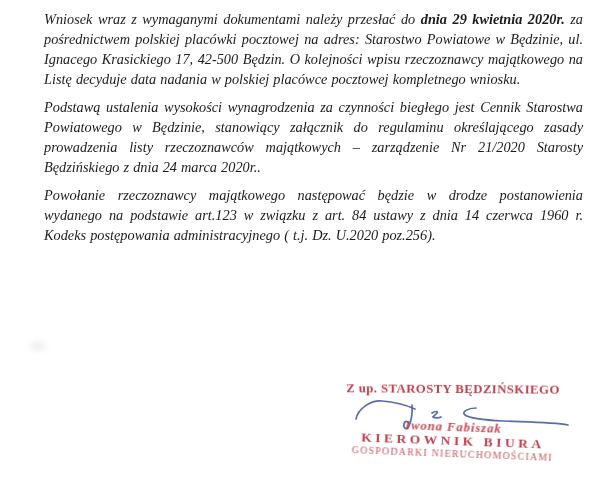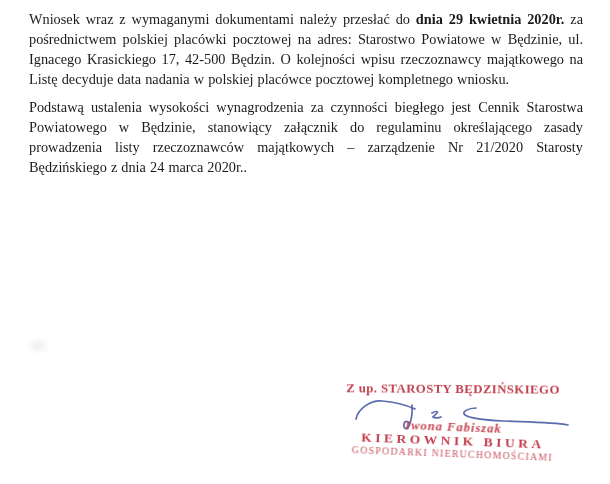--- a/index.html
+++ b/index.html
@@ -11,25 +11,26 @@
     font-family: "Liberation Serif", serif;
     color: var(--text-ink, #1b1b1b);
   }
 
   .body-text {
     position: absolute;
     left: 28px; top: 9px;
     width: 555px;
   }
   .para {
-    margin: 0 0 8px 1px;
+    margin: 0 0 8px 16px;
     font-size: 14.3px;
     line-height: 20px;
     text-align: justify;
     word-spacing: 0.5px;
+    font-style: italic;
   }
   .para strong { font-weight: bold; }
 
   
   .smudge {
     position: absolute;
     left: 30px; top: 342px;
     width: 16px; height: 8px;
     background: #d9d9d9;
     border-radius: 50%;
@@ -96,20 +97,21 @@
   }
 </style>
 </head>
 <body>
 
 <div class="body-text">
   <p class="para"><span>Wniosek  wraz z  wymaganymi dokumentami należy przesłać do </span><strong>dnia 29 kwietnia 2020r.</strong><span> za pośrednictwem polskiej placówki pocztowej na adres: Starostwo Powiatowe w Będzinie, ul. Ignacego Krasickiego 17, 42-500 Będzin. O kolejności wpisu rzeczoznawcy majątkowego na Listę decyduje data nadania w polskiej placówce pocztowej kompletnego wniosku.</span></p>
 
   <p class="para">Podstawą ustalenia wysokości wynagrodzenia za czynności biegłego jest Cennik Starostwa Powiatowego w Będzinie, stanowiący załącznik do regulaminu określającego zasady prowadzenia listy rzeczoznawców majątkowych – zarządzenie Nr 21/2020 Starosty Będzińskiego z dnia 24 marca 2020r..</p>
 
+  <p class="para">Powołanie rzeczoznawcy majątkowego następować będzie w drodze postanowienia wydanego na podstawie art.123 w związku z art. 84 ustawy z dnia 14 czerwca 1960 r. Kodeks postępowania administracyjnego ( t.j. Dz. U.2020 poz.256).</p>
 
 </div>
 
 <div class="smudge"></div>
 
 <div class="stamp-block">
   <div class="stamp-auth">Z up. STAROSTY BĘDZIŃSKIEGO</div>
 
   <svg class="signature-svg" viewBox="0 0 230 38" aria-hidden="true">
     <path d="M 8 23 C 10 13, 22 4, 34 5 C 46 6, 58 9, 67 13"></path>

